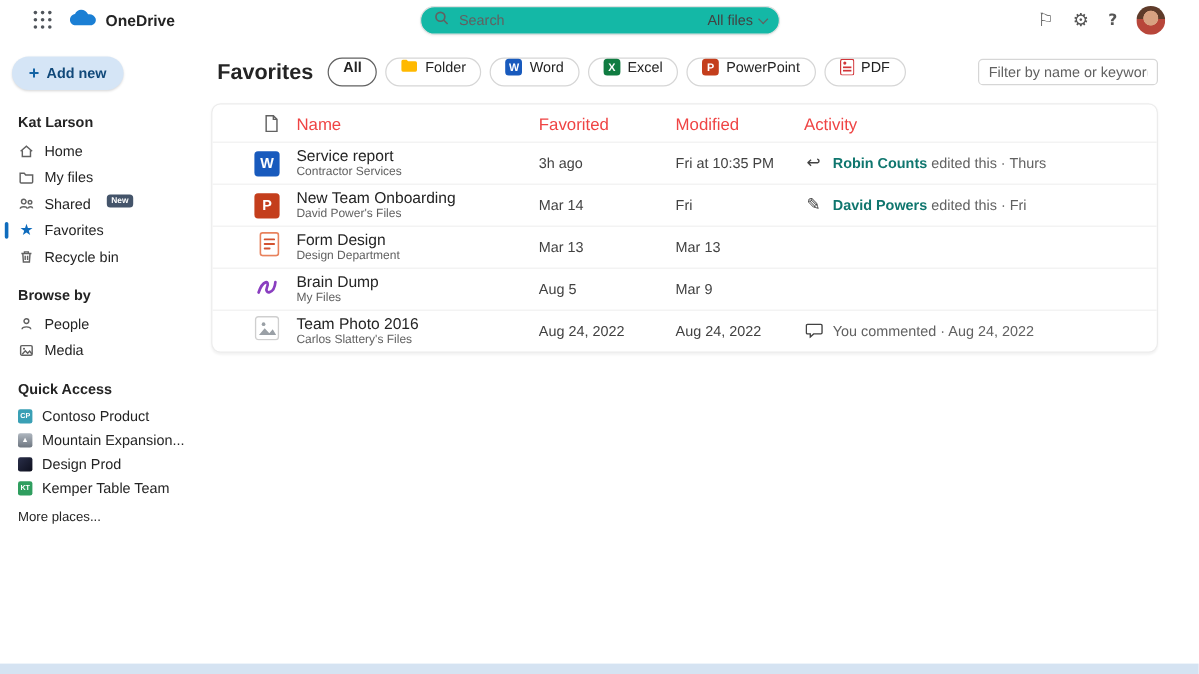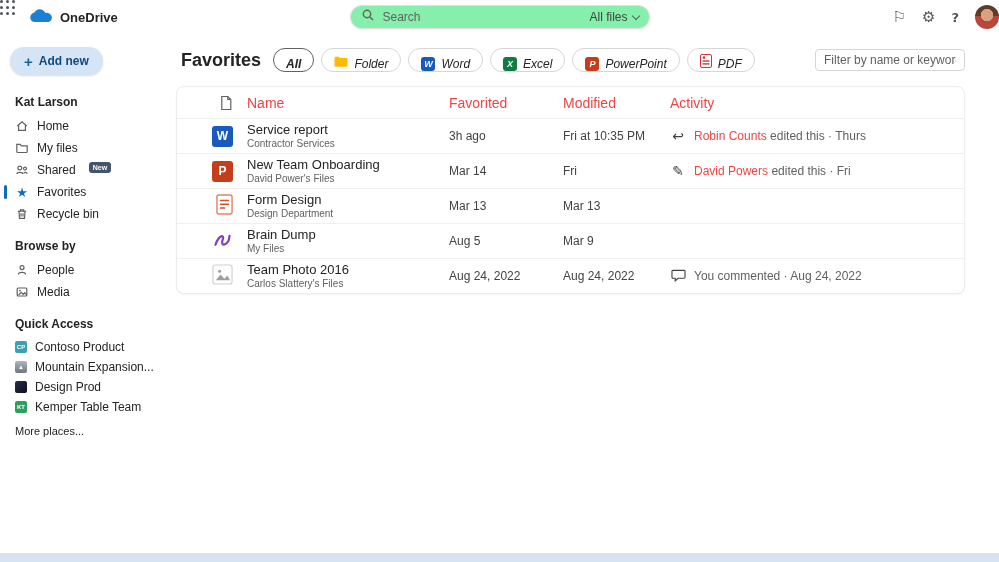--- a/index.html
+++ b/index.html
@@ -3,27 +3,27 @@
 <meta charset="utf-8">
 <style>
   * { box-sizing: border-box; }
   html,body { margin:0; padding:0; }
   body {
     width:999px; height:562px; position:relative; overflow:hidden;
     background:#ffffff; font-family:"Liberation Sans","DejaVu Sans",sans-serif;
     color:#242424;
   }
   
-  .topbar { height:34px; display:flex; padding:0 0; position:relative; background:#fff; }
+  .topbar { height:34px; display:flex; align-items:center; padding:0 28px; position:relative; background:#fff; }
   .waffle { width:16px; height:16px; display:grid; grid-template-columns:repeat(3,1fr); gap:2.5px; cursor:pointer; padding:0; border:0; background:none; }
   .waffle i { width:3px; height:3px; background:#50555b; border-radius:50%; }
   .logo { display:flex; align-items:center; gap:6px; margin-left:14px; cursor:pointer; }
   .brand { font-size:13px; font-weight:600; color:#242424; }
   .search { position:absolute; left:50%; transform:translateX(-50%); top:5px; width:300px; height:24px;
-    border:1px solid #e0e0e0; border-radius:12px; background:#86efac; display:flex; align-items:center;
+    border:1px solid #e0e0e0; border-radius:12px; background:#14b8a6; display:flex; align-items:center;
     padding:0 10px; box-shadow:0 1px 2px rgba(0,0,0,.06); }
   .search input { border:0; outline:0; flex:1; font-size:12px; color:#242424; background:transparent; margin-left:6px; }
   .search input::placeholder { color:#616161; }
   .scope { display:flex; align-items:center; gap:5px; font-size:12px; color:#424242; cursor:pointer; white-space:nowrap; }
   .chev { width:6px; height:6px; border-right:1.3px solid #616161; border-bottom:1.3px solid #616161; transform:rotate(45deg); margin-top:-3px; }
   .top-actions { margin-left:auto; display:flex; align-items:center; gap:16px; }
   .tico { font-size:15px; color:#555; cursor:pointer; line-height:1; background:none; border:0; padding:0; font-family:"DejaVu Sans",sans-serif; }
   .help { font-size:13px; font-weight:700; }
   .avatar { width:24px; height:24px; border-radius:50%; cursor:pointer; border:0; padding:0;
     background:
@@ -47,42 +47,42 @@
   .q-cp { background:#3aa0b5; }
   .q-mtn { background:linear-gradient(180deg,#aeb6bf,#6e7680); font-size:6px; }
   .q-kt { background:#2f9e5f; }
   .q-dp { background:linear-gradient(135deg,#2a2f4a,#0d0f1d); }
   .more-places { font-size:11px; color:#242424; padding:8px 0 0 15px; cursor:pointer; }
   
   .content { flex:1; min-width:0; padding:14px 34px 0 0; }
   .head-row { display:flex; align-items:center; }
   .page-title { font-size:18px; font-weight:700; color:#242424; margin-left:5px; }
   .pills { display:flex; gap:7px; margin-left:12px; }
-  .pill { height:24px; border-radius:12px; border:1px solid #d6d6d6; background:#fff; display:inline-flex; align-items:flex-end; gap:6px; padding:0 12px; font-size:12px; color:#242424; cursor:pointer;font-style:italic; }
+  .pill { height:24px; border-radius:12px; border:1px solid #d6d6d6; background:#fff; display:inline-flex; align-items:flex-start; gap:6px; padding:0 12px; font-size:12px; color:#242424; cursor:pointer; }
   .pill.selected { border:1.6px solid #616161; font-weight:600; }
   .picon { width:14px; height:14px; border-radius:3px; color:#fff; font-size:9px; font-weight:700; display:flex; align-items:center; justify-content:center; flex:none; font-family:"Liberation Sans",sans-serif; }
   .pi-word { background:#185abd; } .pi-excel { background:#107c41; } .pi-ppt { background:#c43e1c; }
   .filterbox { margin-left:auto; width:150px; height:22px; border:1px solid #d6d6d6; border-radius:4px; font-size:12px; padding:0 8px; color:#242424; outline:none; }
   .filterbox::placeholder { color:#616161; }
   
   .card { margin-top:14px; border:1px solid #ececec; border-radius:8px; box-shadow:0 1px 2px rgba(0,0,0,.05); overflow:hidden; background:#fff; }
   .trow { display:grid; grid-template-columns:70px 202px 114px 107px 1fr; align-items:center; }
   .trow + .trow { border-top:1px solid #f0f0f0; }
   .thead { height:31px; font-size:14px; color:#ef4444; }
   .thead > div { cursor:pointer; }
   .filerow { height:35px; cursor:pointer; }
   .cell-icon { display:flex; justify-content:flex-end; padding-right:14px; }
   .fi { width:21px; height:21px; border-radius:3px; display:flex; align-items:center; justify-content:center; font-size:12px; font-weight:700; color:#fff; font-family:"Liberation Sans",sans-serif; }
   .fi-word { background:#185abd; } .fi-ppt { background:#c43e1c; }
   .fname { font-size:13px; color:#242424; line-height:1.15; }
   .fsub { font-size:10px; color:#616161; margin-top:1px; }
   .cdate { font-size:12px; color:#424242; }
   .act { display:flex; align-items:center; gap:8px; font-size:12px; color:#616161; }
   .aicon { color:#424242; font-size:14px; line-height:1; font-family:"DejaVu Sans",sans-serif; width:16px; text-align:center; flex:none; }
-  .aname { color:#ef4444; font-weight:400; }
+  .aname { color:#0f766e; font-weight:700; }
   .bottom-strip { position:absolute; left:0; bottom:0; width:100%; height:9px; background:#d5e3f2; }
 </style>
 </head>
 <body>
 
 <div class="topbar">
   <button class="waffle" aria-label="App launcher">
     <i></i>
       <i></i>
       <i></i>

